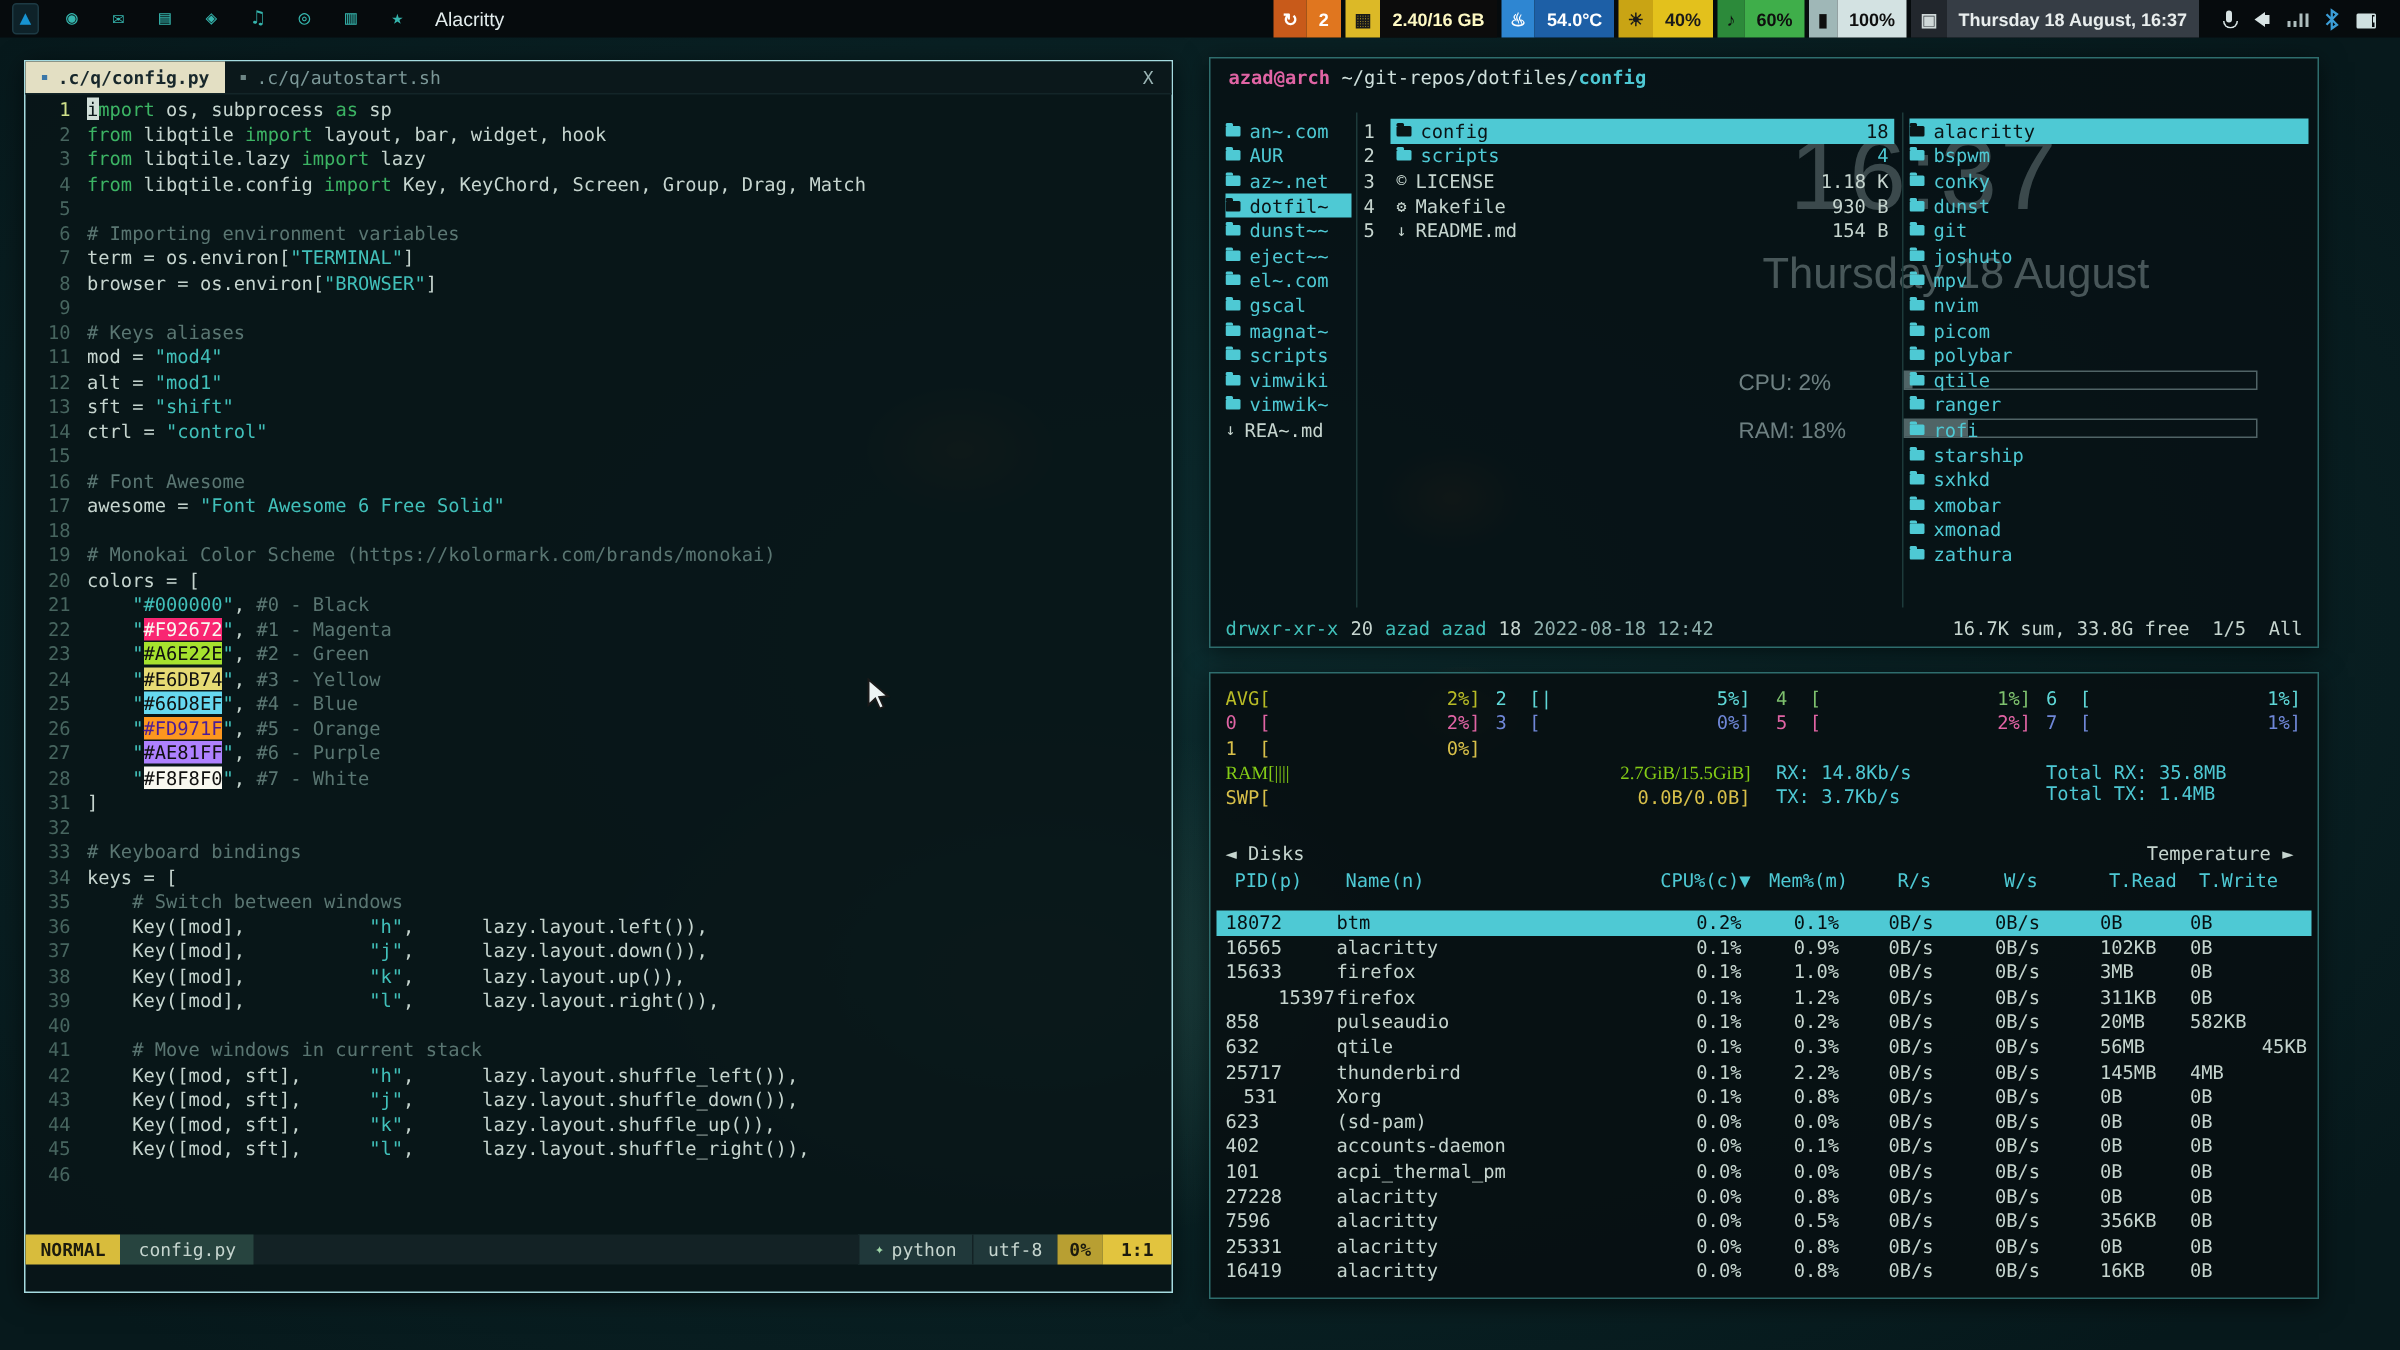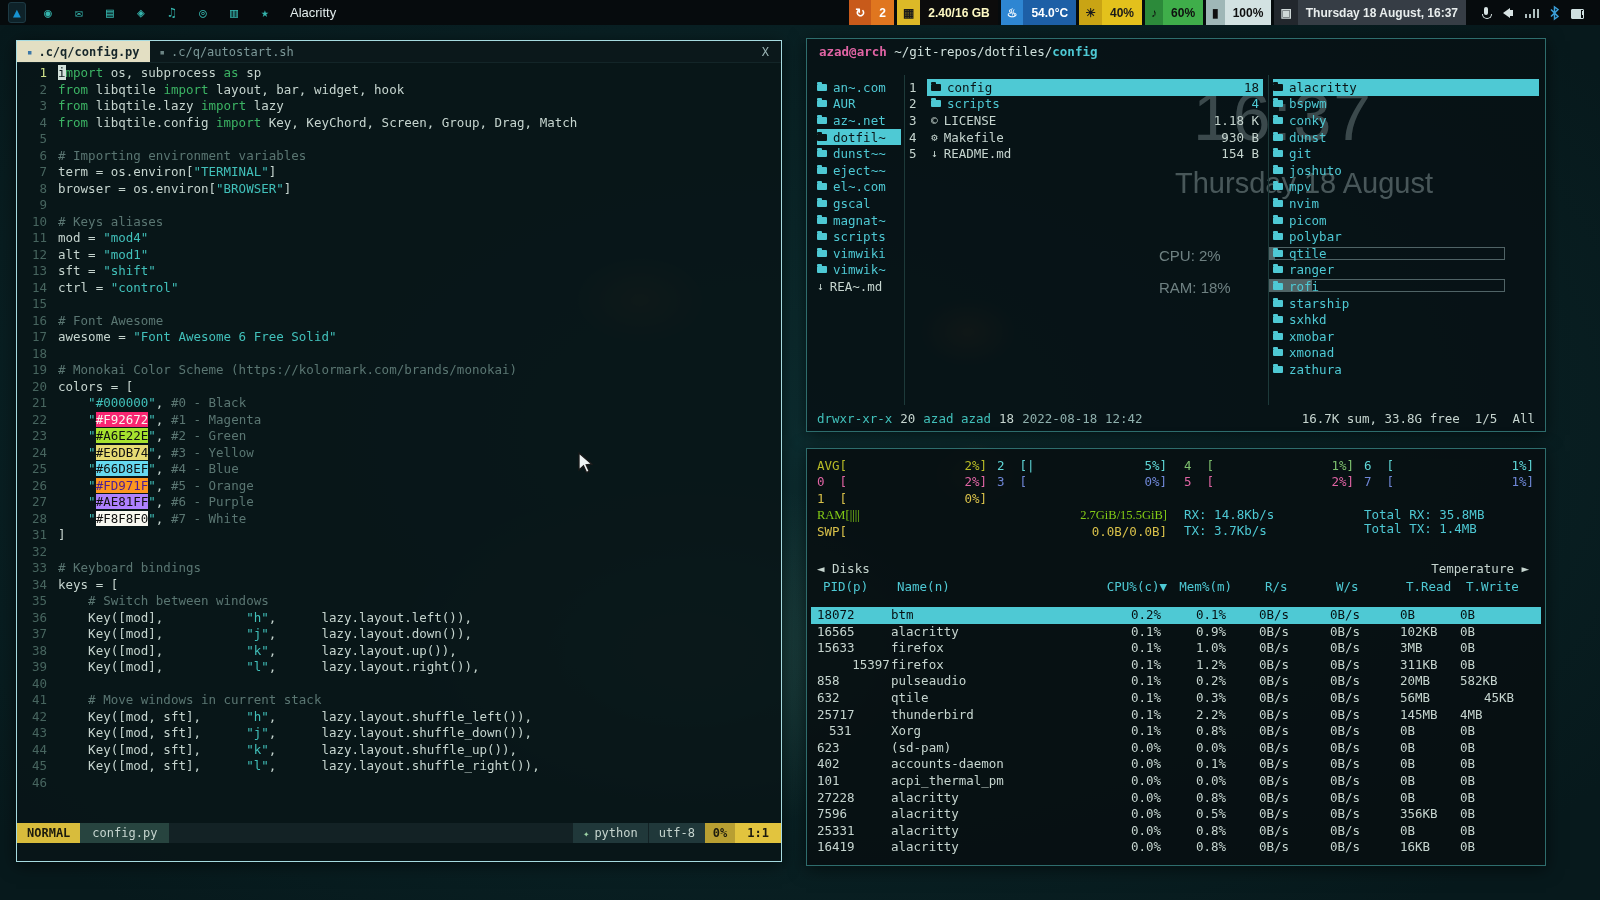--- a/index.html
+++ b/index.html
@@ -656,21 +656,21 @@
         <span class="pcell" style="left: 649px; width: 78px; text-align: left;">582KB</span>
       </div>
       <div class="prow">
         <span class="pcell" style="left: 6px; width: 62px; text-align: left;">632</span>
         <span class="pcell" style="left: 80px; width: 210px; text-align: left;">qtile</span>
         <span class="pcell" style="left: 278px; width: 72px; text-align: right;">0.1%</span>
         <span class="pcell" style="left: 343px; width: 72px; text-align: right;">0.3%</span>
         <span class="pcell" style="left: 448px; width: 64px; text-align: left;">0B/s</span>
         <span class="pcell" style="left: 519px; width: 64px; text-align: left;">0B/s</span>
         <span class="pcell" style="left: 589px; width: 58px; text-align: left;">56MB</span>
-        <span class="pcell" style="left: 649px; width: 78px; text-align: center;">45KB</span>
+        <span class="pcell" style="left: 649px; width: 78px; text-align: right;">45KB</span>
       </div>
       <div class="prow">
         <span class="pcell" style="left: 6px; width: 62px; text-align: left;">25717</span>
         <span class="pcell" style="left: 80px; width: 210px; text-align: left;">thunderbird</span>
         <span class="pcell" style="left: 278px; width: 72px; text-align: right;">0.1%</span>
         <span class="pcell" style="left: 343px; width: 72px; text-align: right;">2.2%</span>
         <span class="pcell" style="left: 448px; width: 64px; text-align: left;">0B/s</span>
         <span class="pcell" style="left: 519px; width: 64px; text-align: left;">0B/s</span>
         <span class="pcell" style="left: 589px; width: 58px; text-align: left;">145MB</span>
         <span class="pcell" style="left: 649px; width: 78px; text-align: left;">4MB</span>

